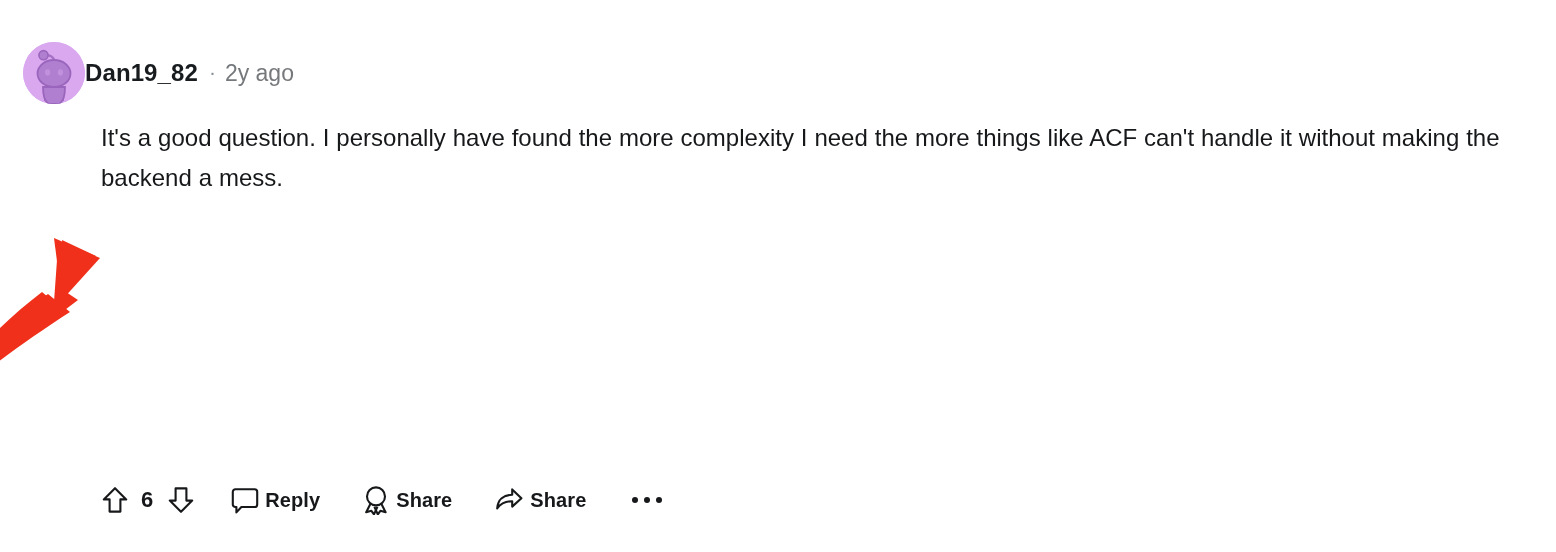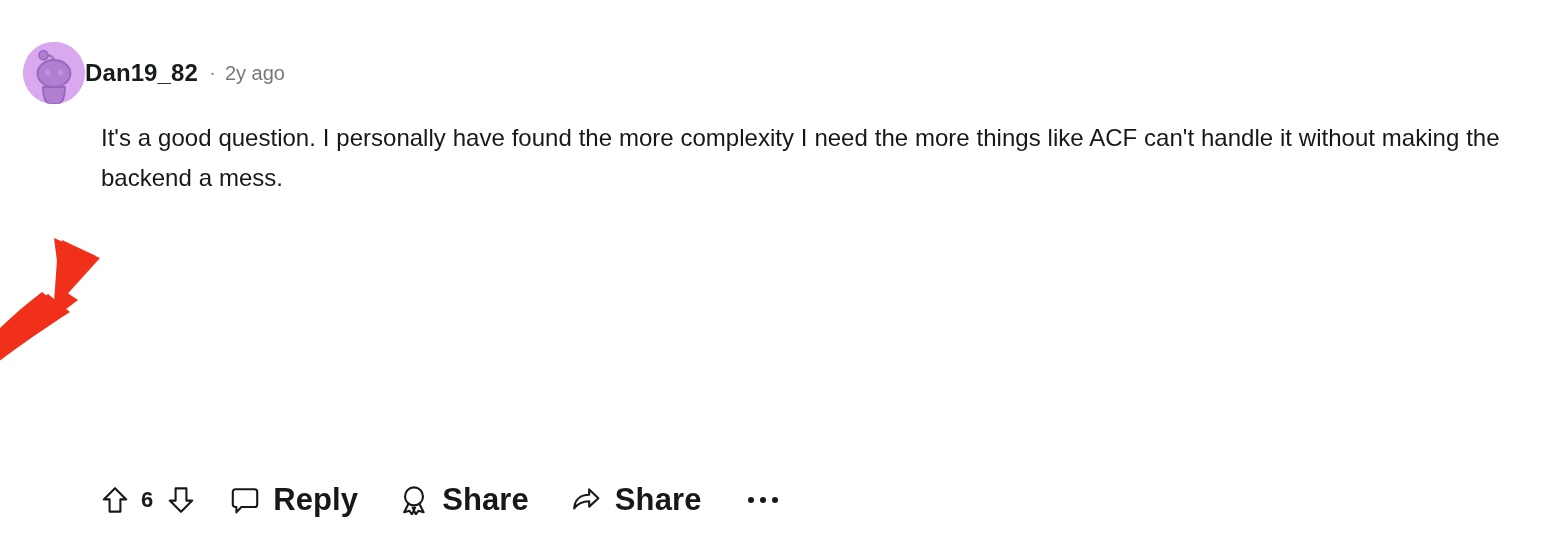--- a/index.html
+++ b/index.html
@@ -66,21 +66,21 @@
     letter-spacing: 0.1px;
   }
   #meta-dot {
     font-size: 21px;
     color: #8a8f94;
     margin: 0 9px 0 11px;
     position: relative;
     top: -1px;
   }
   #timestamp {
-    font-size: 20px;
+    font-size: 23px;
     color: #76797c;
   }
 
   
   #comment-body {
     position: absolute;
     left: 101px;
     top: 118px;
     width: 1430px;
   }
@@ -114,24 +114,24 @@
     color: #16181a;
     margin: 0 14px 0 12px;
   }
   .action-btn {
     display: flex;
     align-items: center;
     margin-right: 42px;
     cursor: pointer;
   }
   .action-btn .label {
-    font-size: 31px;
+    font-size: 20px;
     font-weight: bold;
     color: #16181a;
-    margin-left: 14px;
+    margin-left: 6px;
     letter-spacing: 0.1px;
   }
   .icon-box {
     display: flex;
     align-items: center;
     justify-content: center;
   }
   .vote-icon { cursor: pointer; }
   #overflow-menu {
     display: flex;

